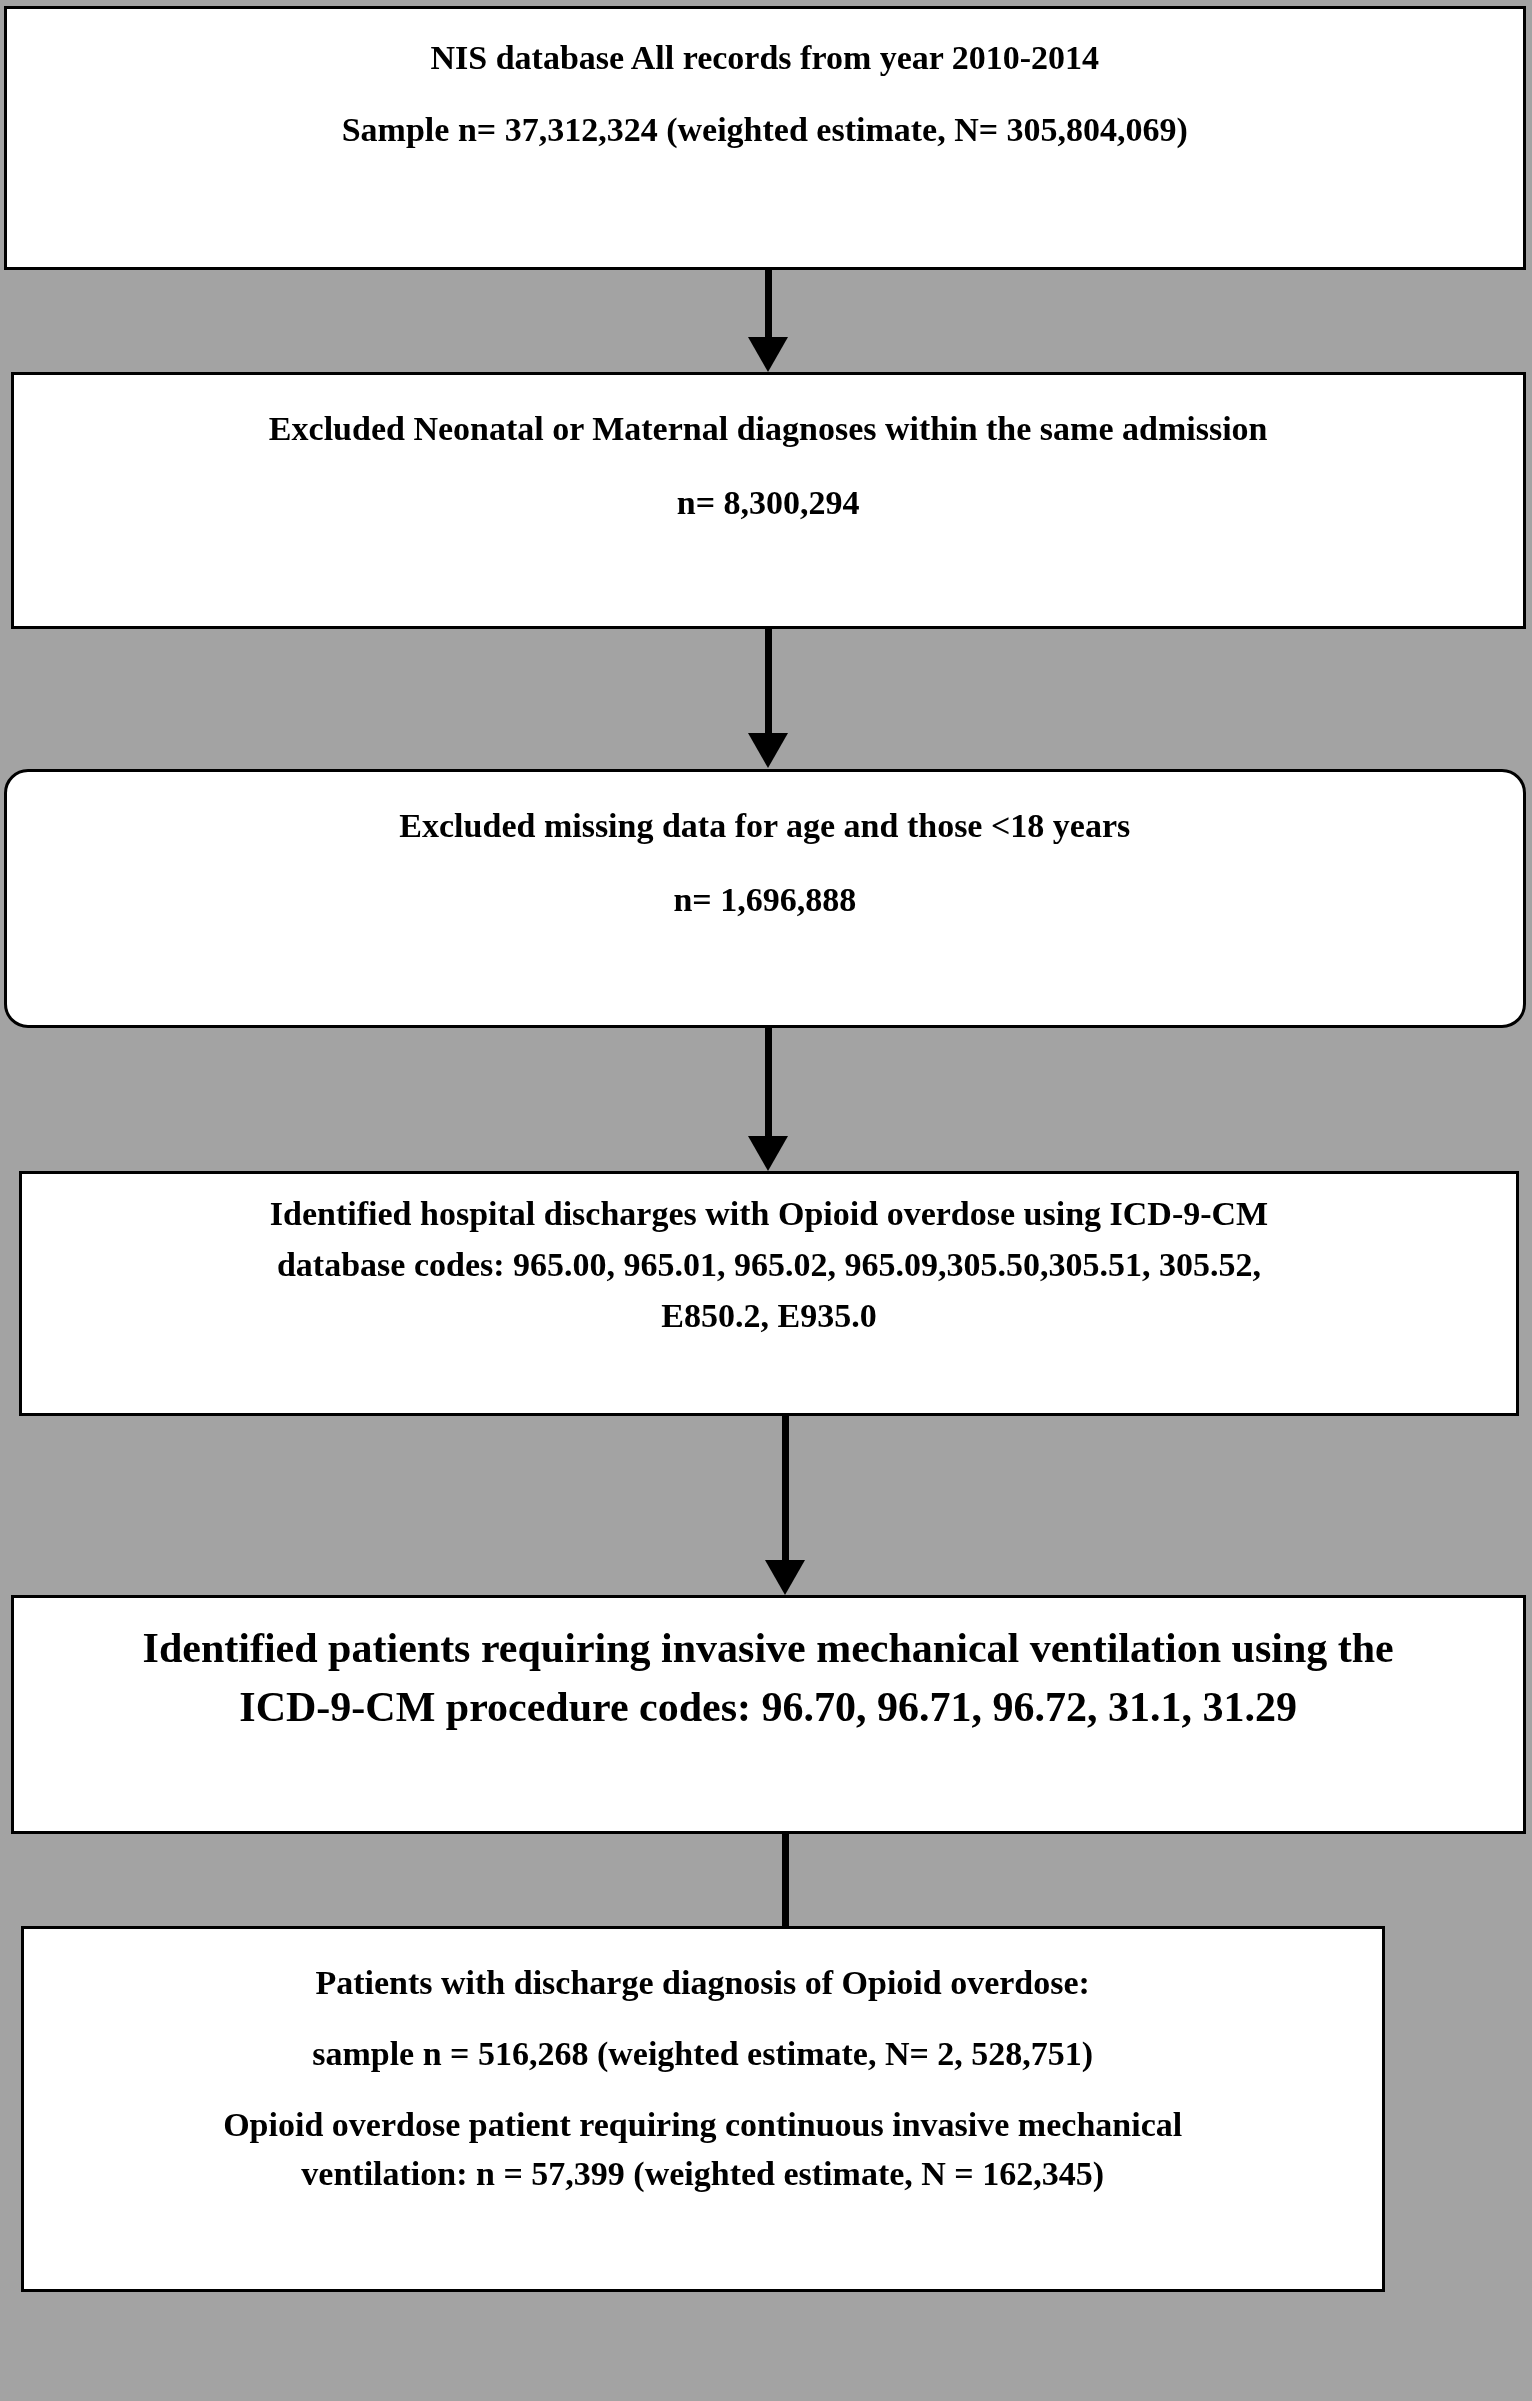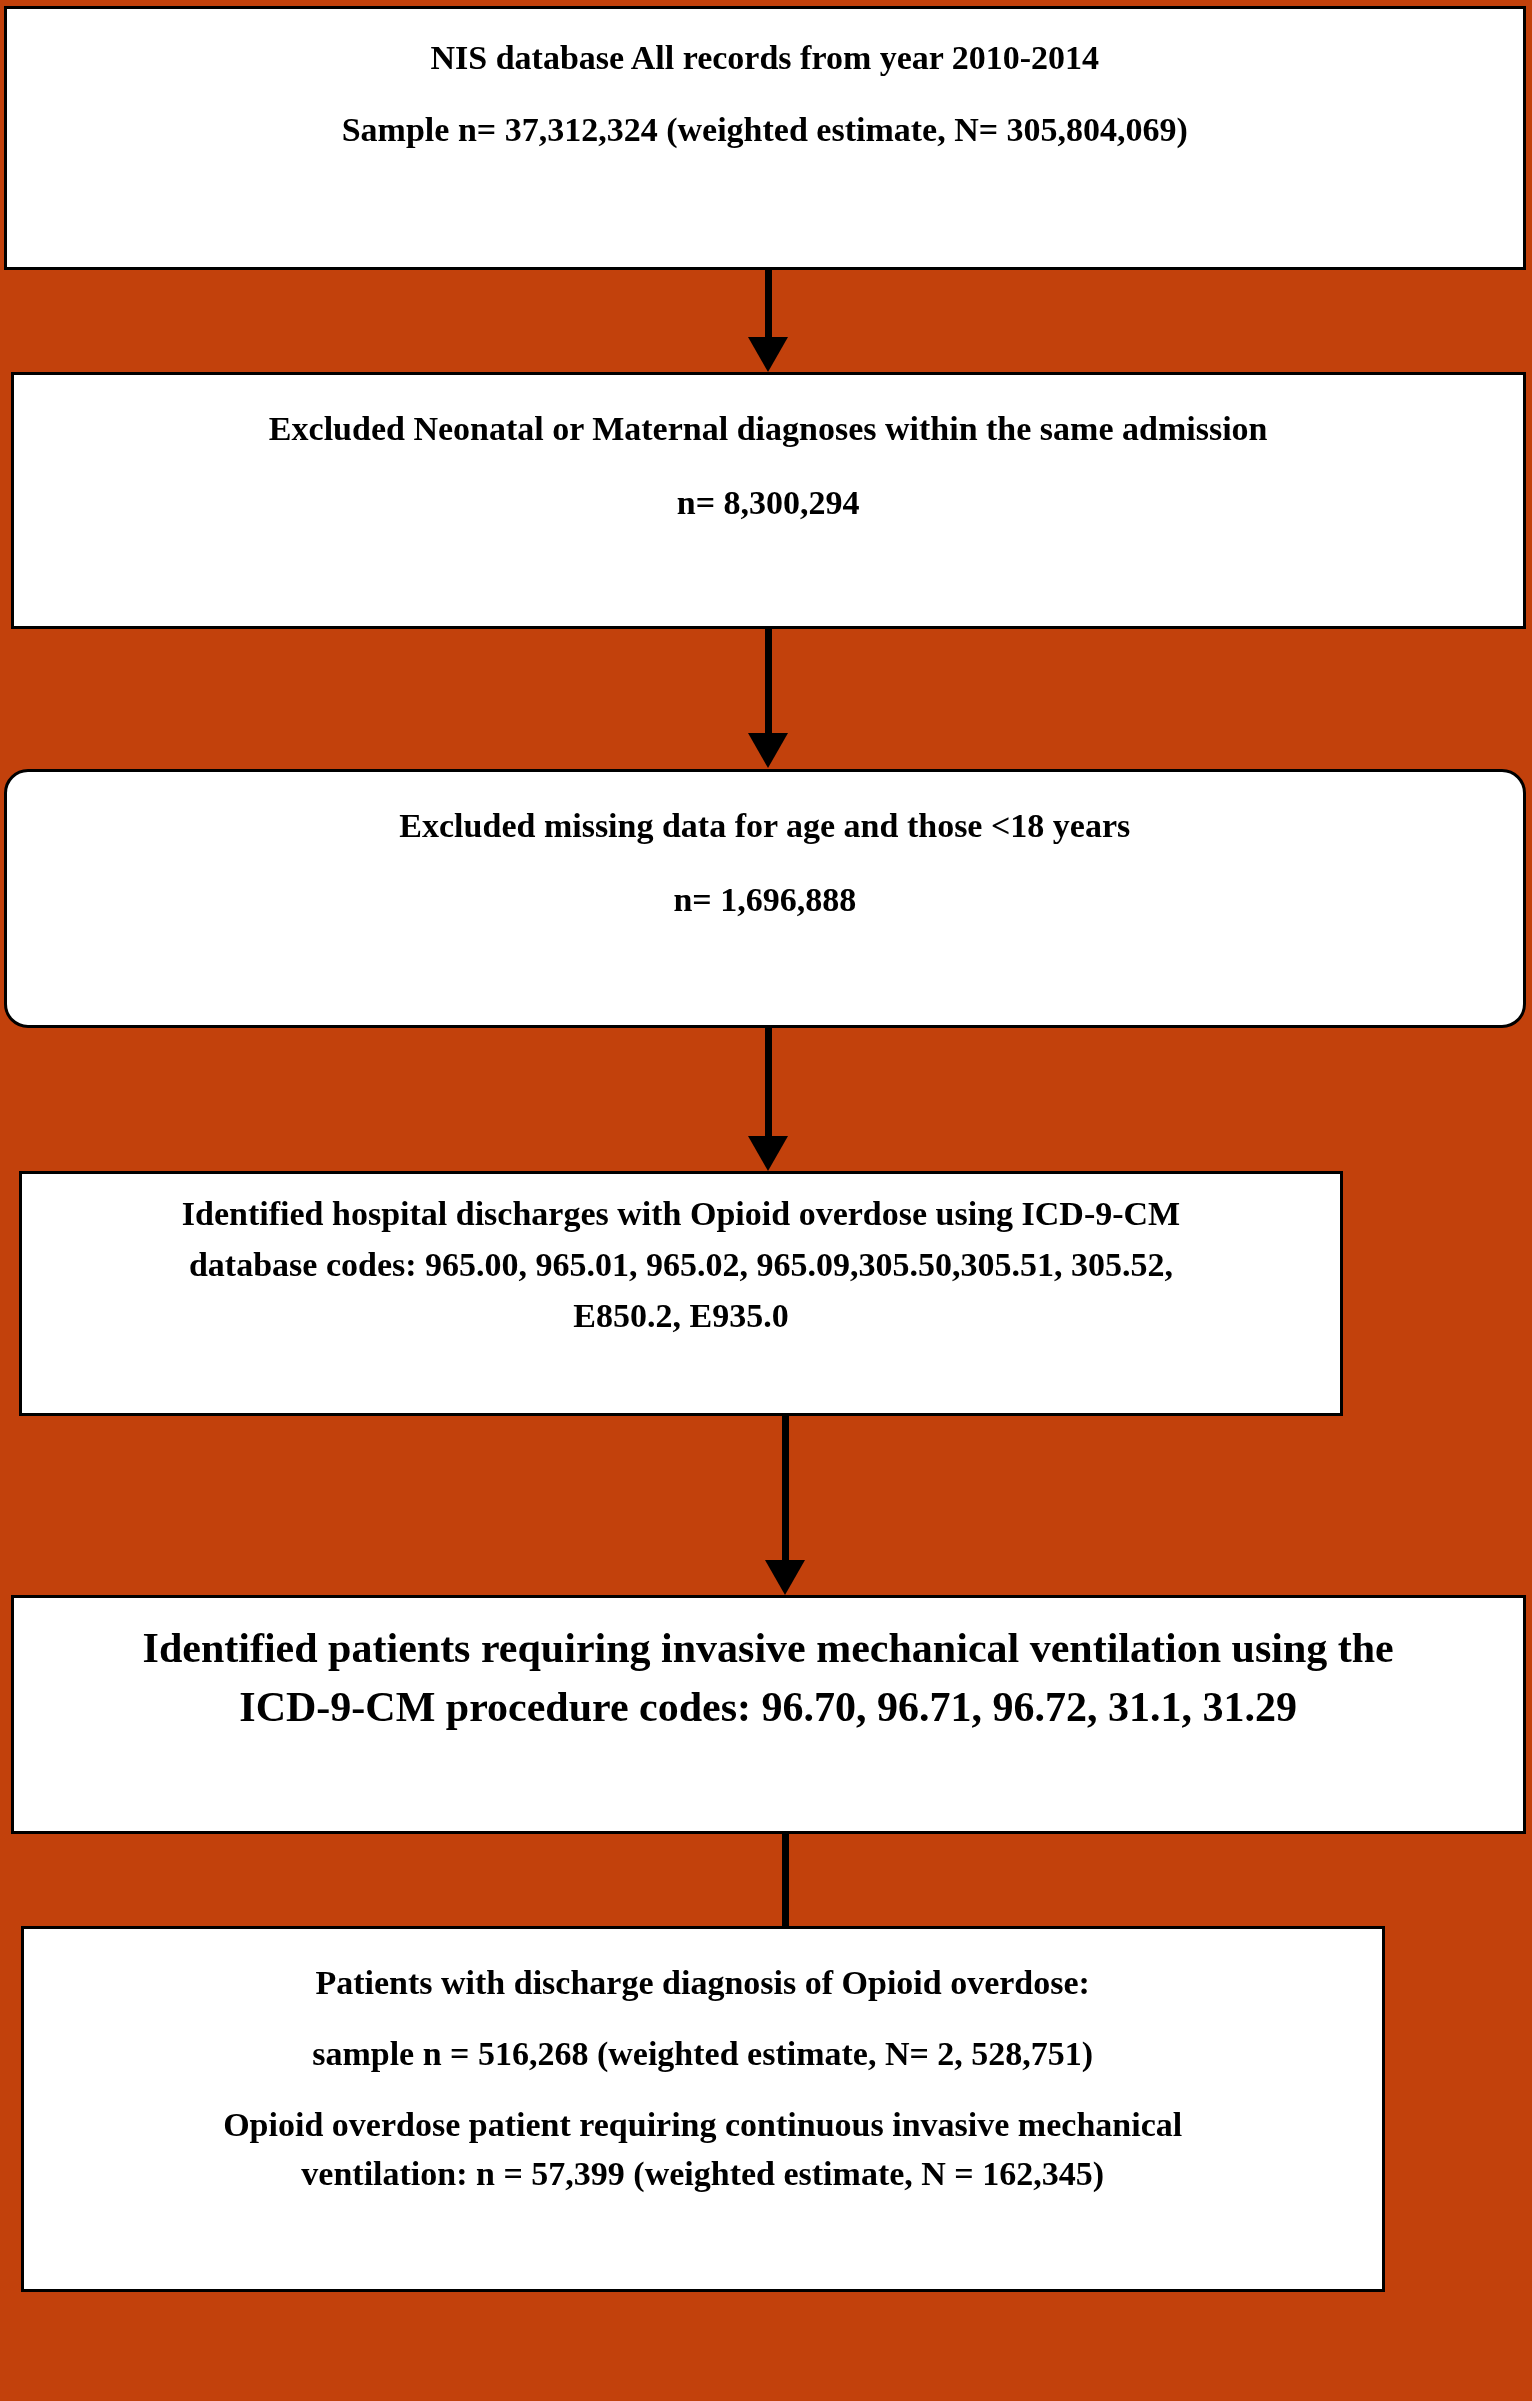--- a/index.html
+++ b/index.html
@@ -9,21 +9,21 @@
     background: #ffffff;
   }
   body {
     font-family: "Liberation Serif", "DejaVu Serif", serif;
     color: #000000;
   }
   #flowchart {
     position: relative;
     width: 1532px;
     height: 2401px;
-    background: #c2410c;
+    background: #a3a3a3;
     overflow: hidden;
   }
   .fc-box {
     position: absolute;
     box-sizing: border-box;
     background: #ffffff;
     border: 3.8px solid #000000;
     display: flex;
     flex-direction: column;
     align-items: center;
@@ -56,21 +56,21 @@
     margin-left: -20px;
     border-left: 20px solid transparent;
     border-right: 20px solid transparent;
     border-top: 35px solid #000000;
   }
 
   
   #box-1 { left: 3.8px;  top: 6.1px;    width: 1522px; height: 264px; padding-top: 32px; }
   #box-2 { left: 10.7px; top: 372px;  width: 1515px; height: 257px; padding-top: 37px; }
   #box-3 { left: 3.8px;  top: 769px; width: 1522px; height: 259px; padding-top: 37px; border-radius: 24px; }
-  #box-4 { left: 19px; top: 1171px; width: 1324px; height: 245px; padding-top: 23px; }
+  #box-4 { left: 19px; top: 1171px; width: 1500px; height: 245px; padding-top: 23px; }
   #box-5 { left: 10.7px; top: 1595px; width: 1515px; height: 239px; padding-top: 29px; }
   #box-6 { left: 20.7px; top: 1926px; width: 1364px; height: 366px; padding-top: 37px; }
 
   
   #box-1 .fc-line { font-size: 34px; }
   #box-1 .fc-line.l2 { margin-top: 38px; }
 
   #box-2 .fc-line { font-size: 34px; }
   #box-2 .fc-line.l2 { margin-top: 40px; }
 

